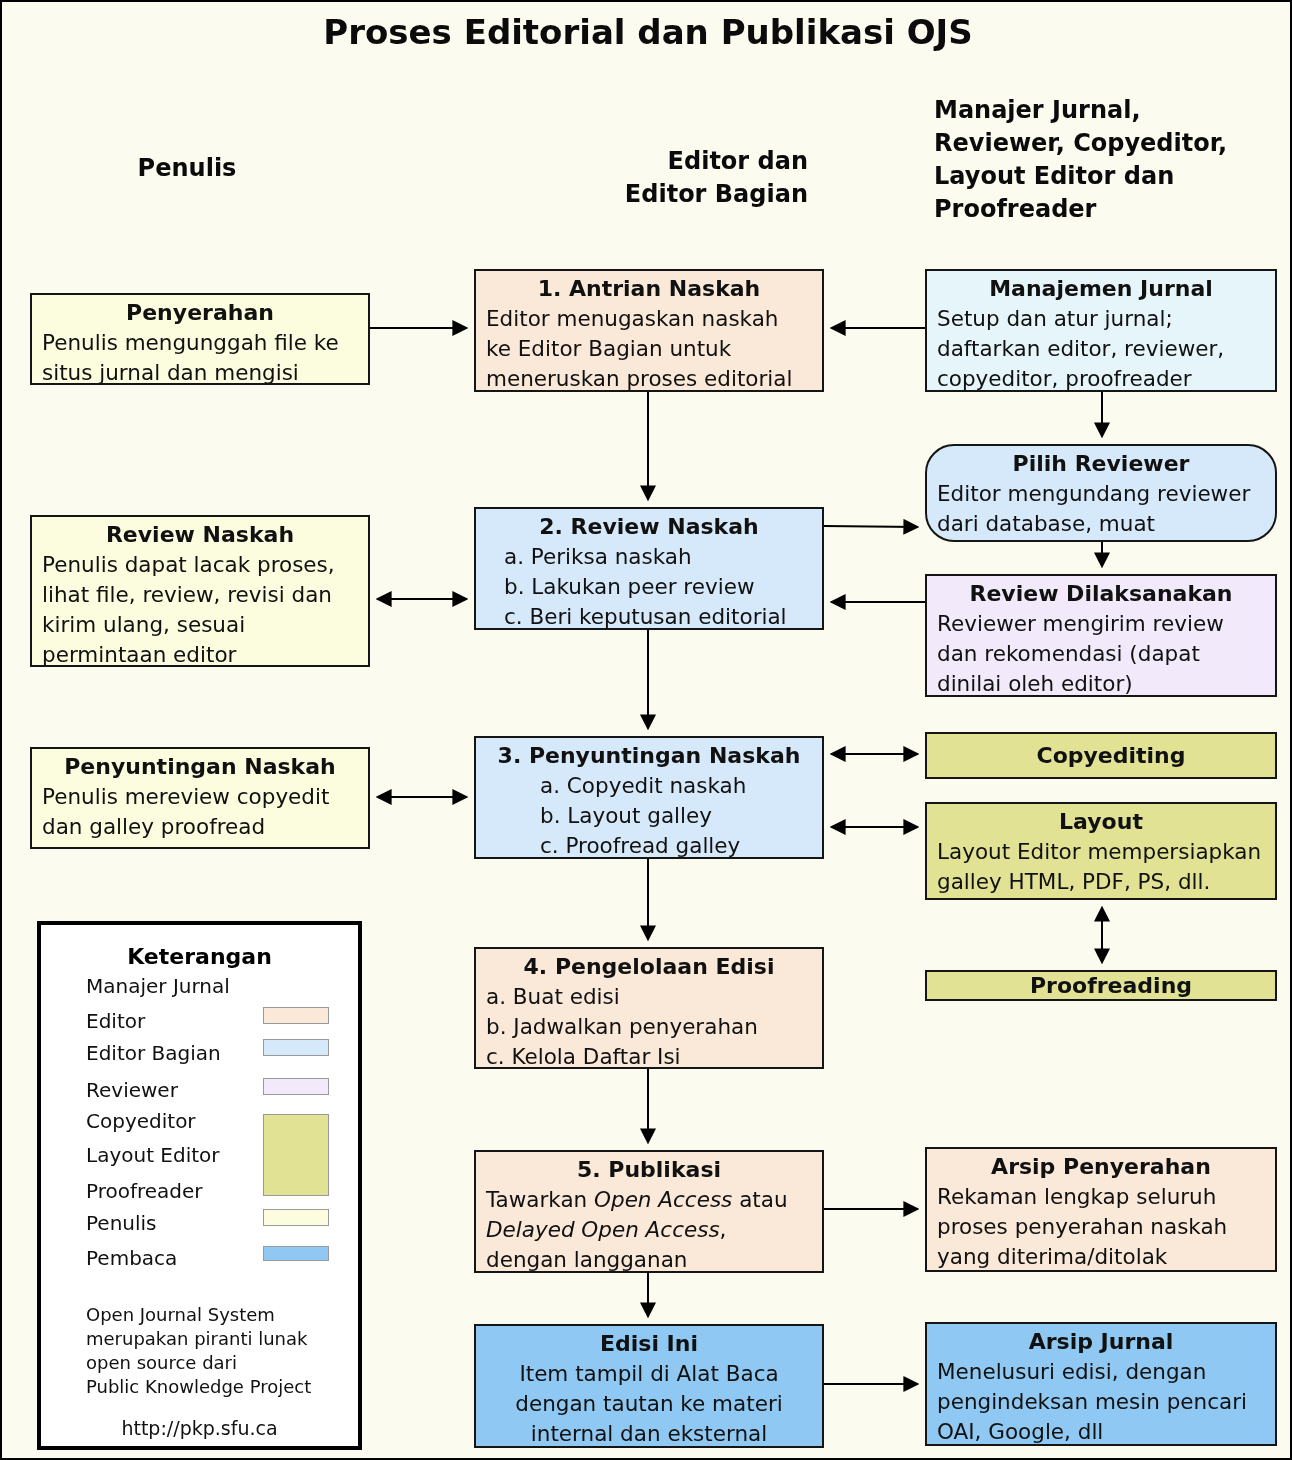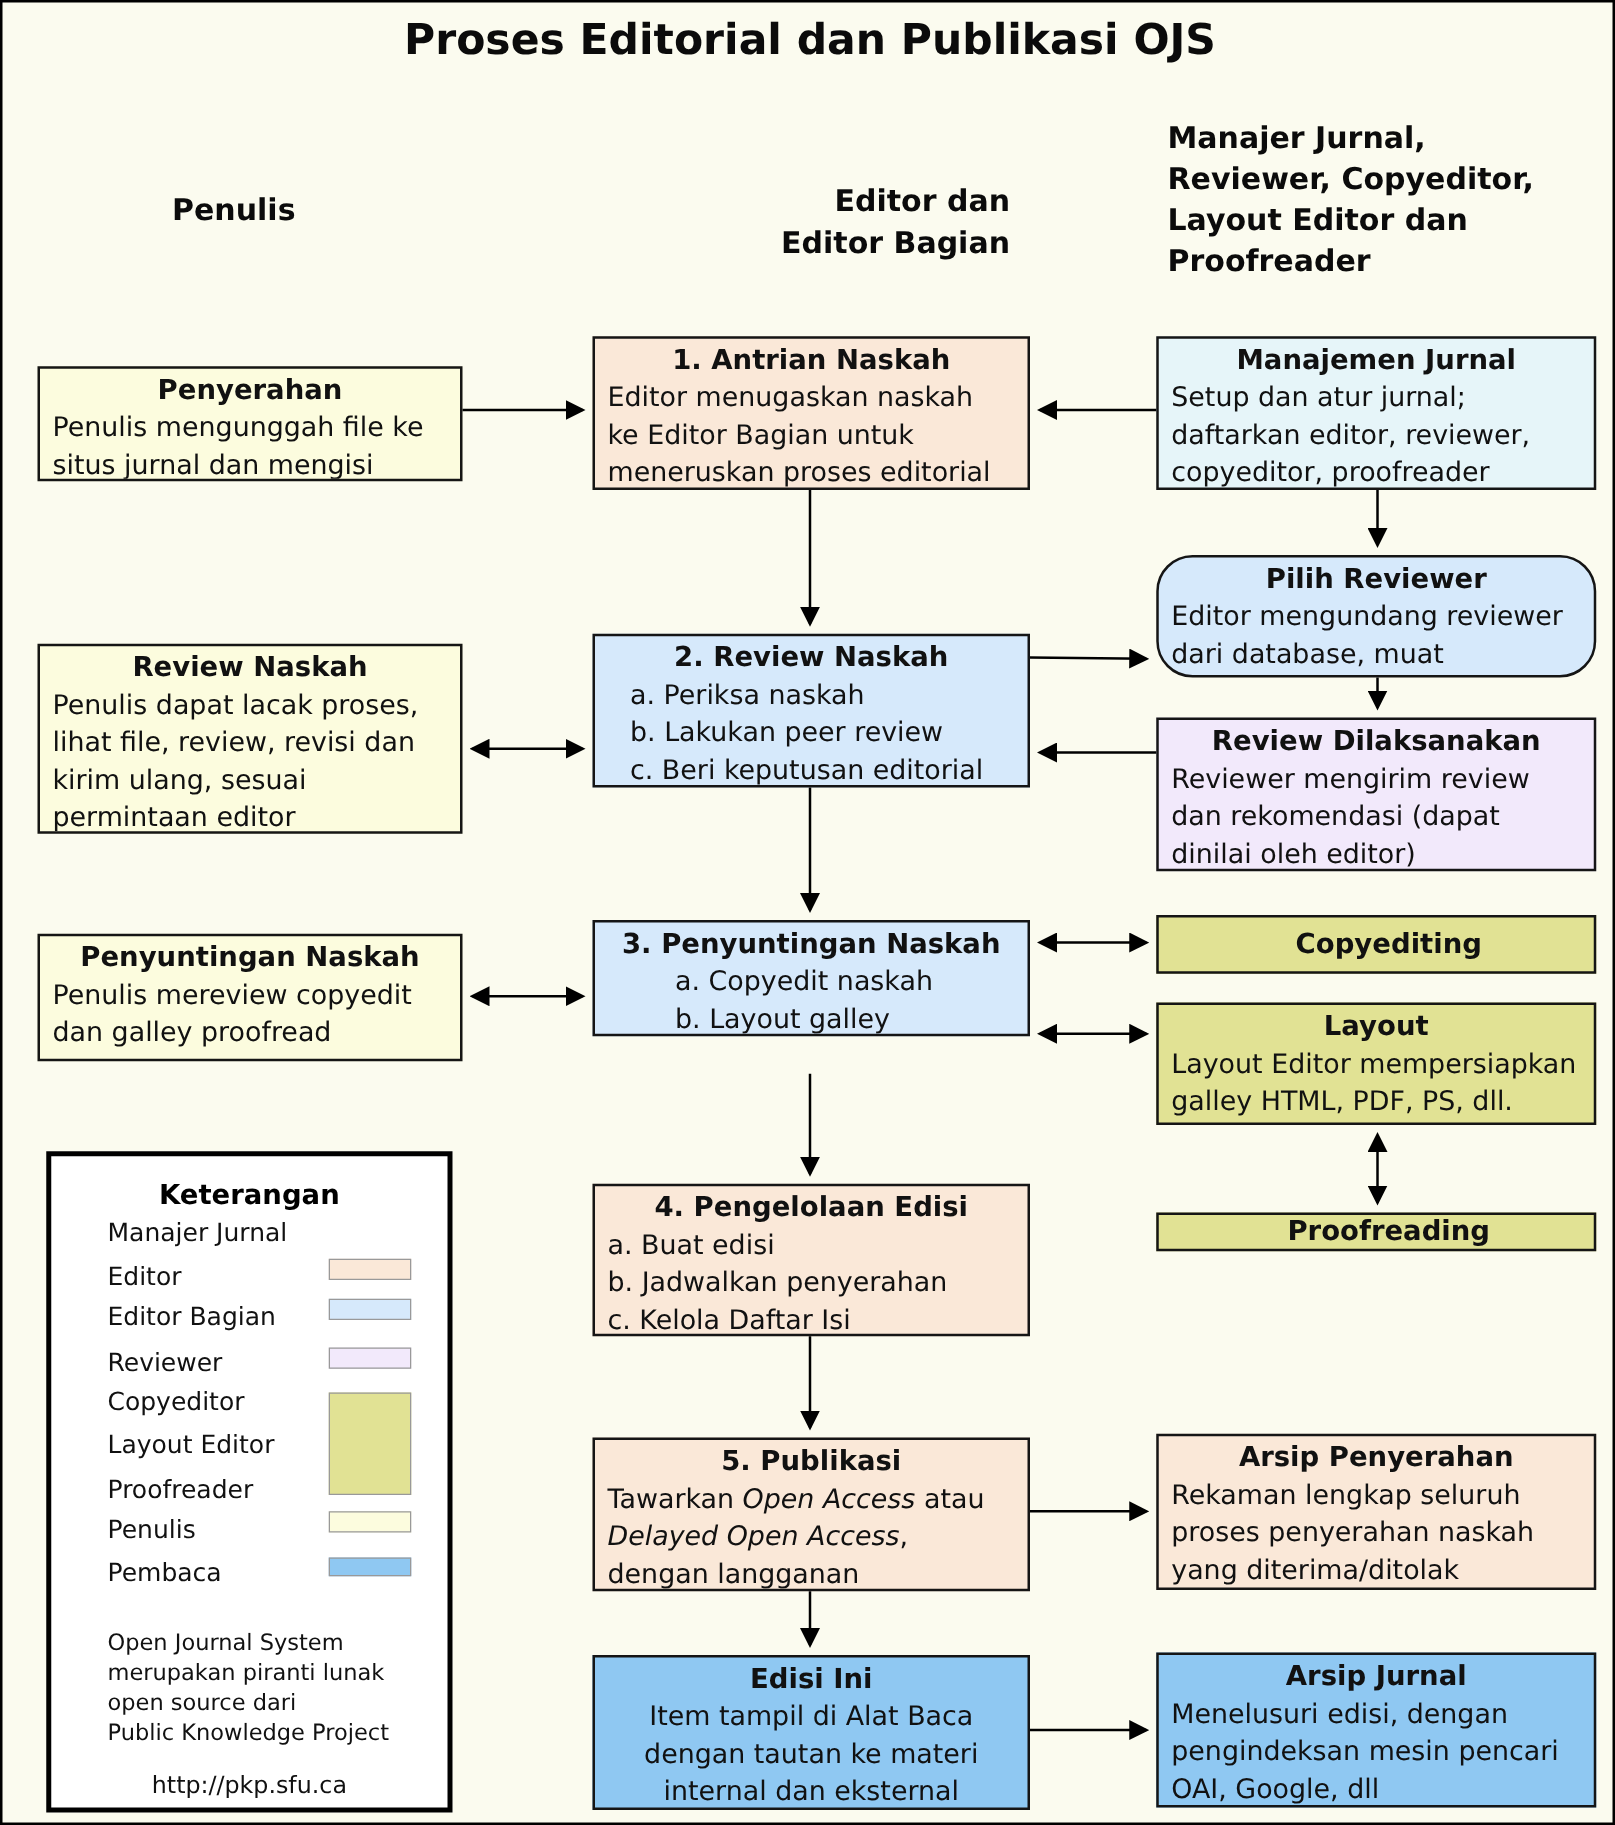--- a/index.html
+++ b/index.html
@@ -112,21 +112,21 @@
     <div class="box-body">Reviewer mengirim review
 dan rekomendasi (dapat
 dinilai oleh editor)</div>
   </div>
 
   <div class="box bg-penulis" style="left:28px;top:745px;width:340px;height:102px;">
     <div class="box-title">Penyuntingan Naskah</div>
     <div class="box-body">Penulis mereview copyedit
 dan galley proofread</div>
   </div>
-  <div class="box bg-bagian list-2" style="left:472px;top:734px;width:350px;height:93px;">
+  <div class="box bg-bagian list-2" style="left:472px;top:734px;width:350px;height:123px;">
     <div class="box-title">3. Penyuntingan Naskah</div>
     <div class="box-body">a. Copyedit naskah
 b. Layout galley
 c. Proofread galley</div>
   </div>
   <div class="box bg-khaki single" style="left:923px;top:730px;width:352px;height:47px;">
     <div class="box-title">Copyediting</div>
   </div>
   <div class="box bg-khaki" style="left:923px;top:800px;width:352px;height:98px;">
     <div class="box-title">Layout</div>

